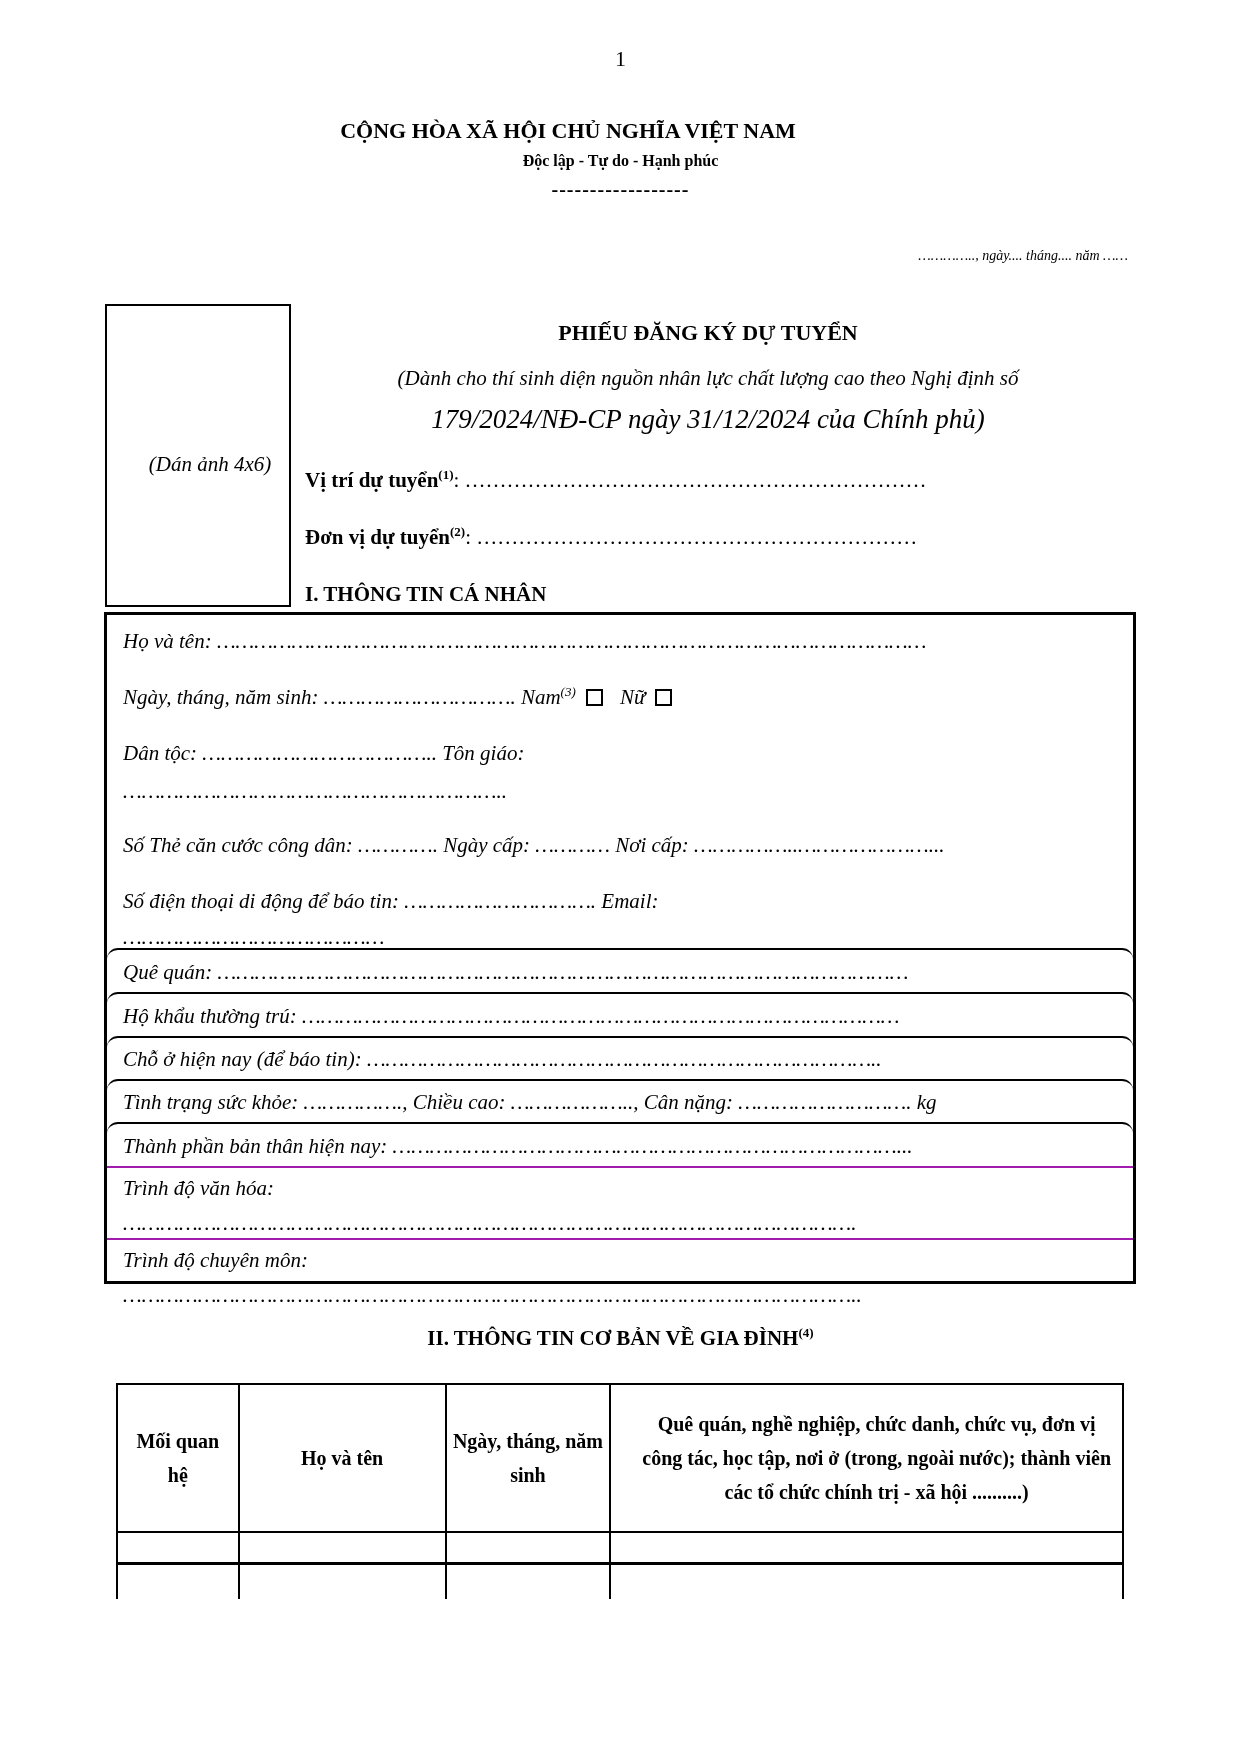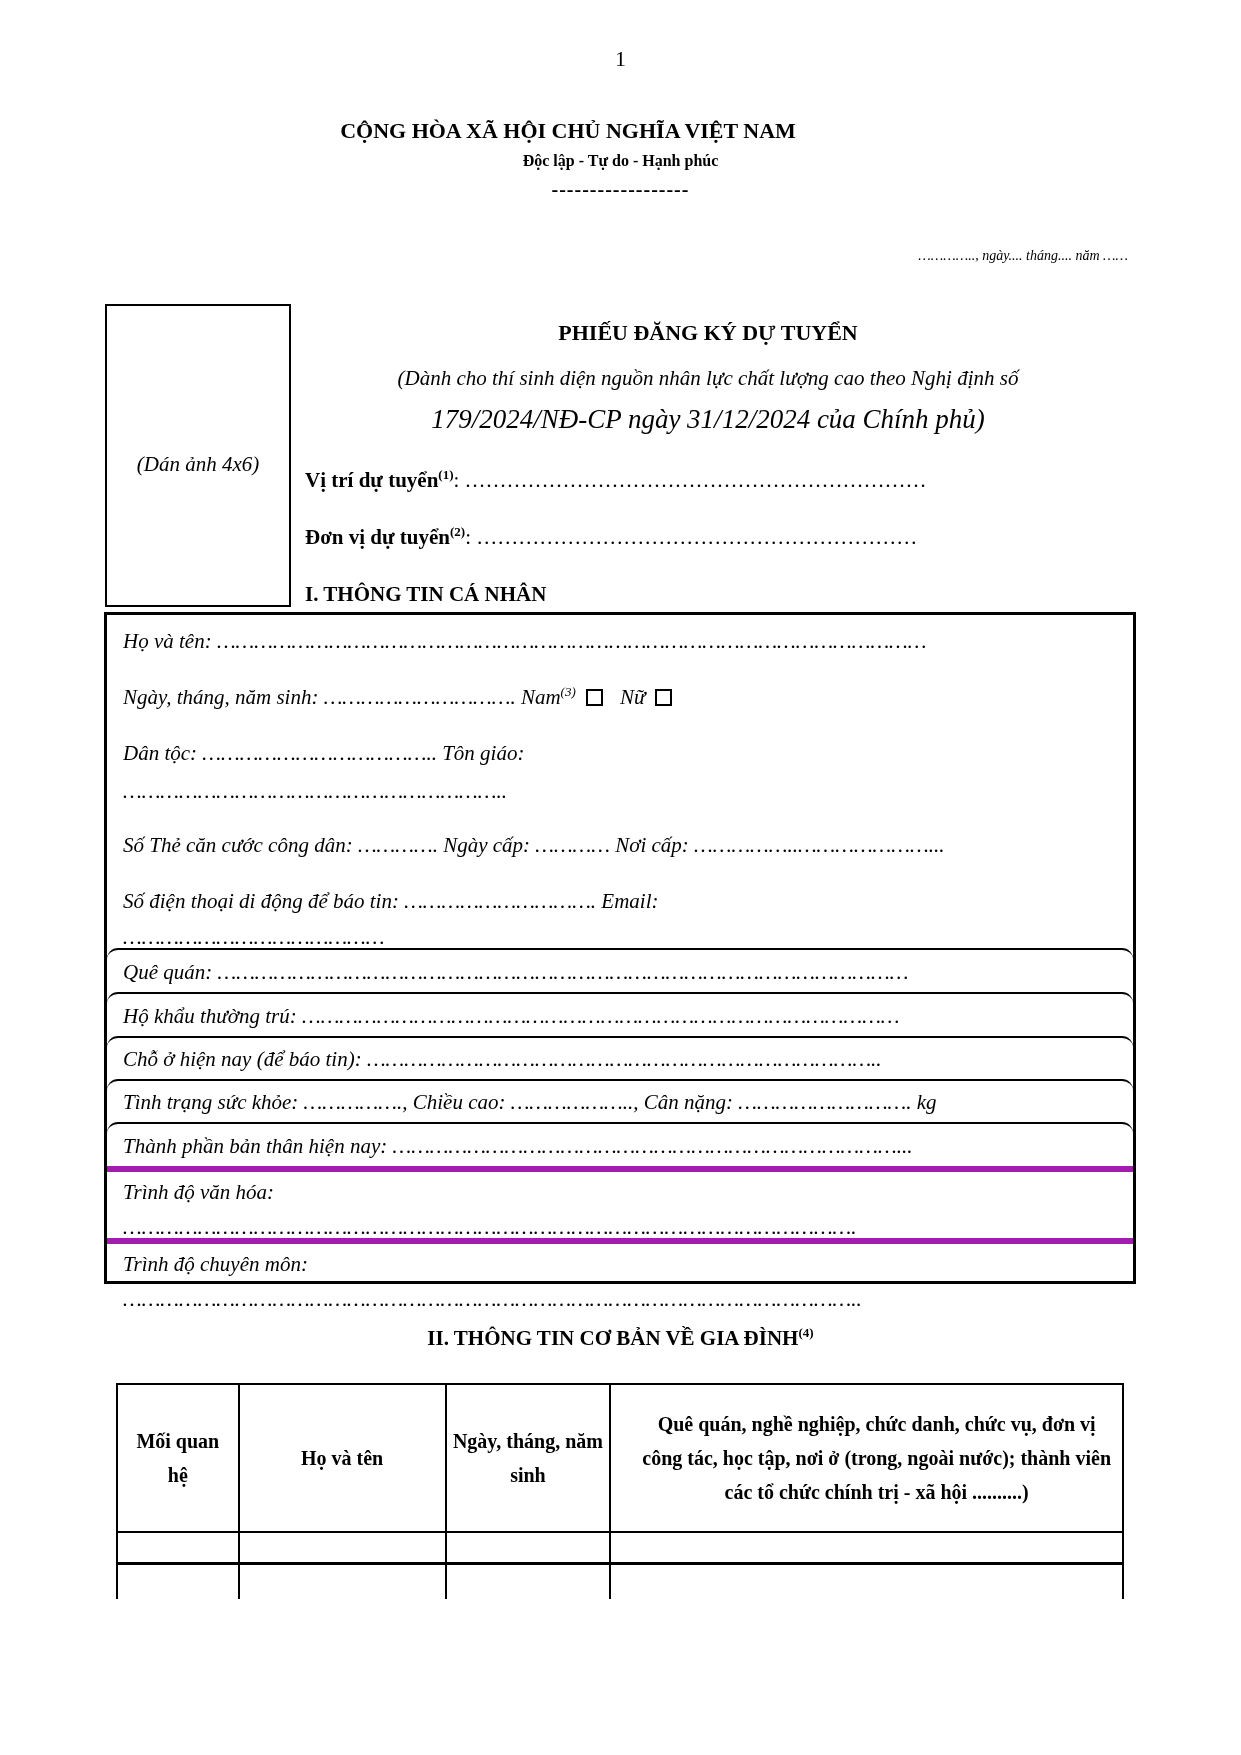--- a/index.html
+++ b/index.html
@@ -18,21 +18,21 @@
   }
   
   .main-table{
     position:absolute;left:104px;top:612px;width:1032px;height:672px;
     border:3px solid #000;box-sizing:border-box;font-size:21px;font-style:italic;
   }
   .mt-row{position:absolute;left:0;width:100%;box-sizing:border-box;
     border-top:2px solid #000;display:flex;align-items:flex-end;
     padding:0 10px 7px 16px;overflow:hidden;white-space:nowrap;border-radius:11px;}
   .mt-line{position:absolute;left:16px;right:10px;overflow:hidden;white-space:nowrap;}
-  .edu-row{position:absolute;left:0;width:100%;box-sizing:border-box;border-top:6px solid #a21caf;}
+  .edu-row{position:absolute;left:0;width:100%;box-sizing:border-box;border-top:2px solid #a21caf;}
   
   .family-table{
     position:absolute;left:116px;top:1383px;width:1008px;
     border:2px solid #000;border-bottom:none;box-sizing:border-box;font-size:20px;
   }
   .ft-row{display:flex;width:100%;box-sizing:border-box;}
   .ft-cell{box-sizing:border-box;border-right:2px solid #000;display:flex;
     align-items:center;justify-content:center;text-align:center;padding:2px 6px;}
   .ft-cell:last-child{border-right:none;margin-left:20px;}
   .ft-c1{width:124px;}
@@ -50,21 +50,21 @@
 
   <div class="abs center" style="left:0;top:46px;width:1241px;font-size:22px;">1</div>
 
   <div class="abs center b" style="left:0;top:118px;width:1136px;font-size:22px;text-align:center;">CỘNG HÒA XÃ HỘI CHỦ NGHĨA VIỆT NAM</div>
   <div class="abs center b" style="left:0;top:152px;width:1241px;font-size:16px;">Độc lập - Tự do - Hạnh phúc</div>
   <div class="abs center b" style="left:0;top:178px;width:1241px;font-size:20px;letter-spacing:1px;">------------------</div>
 
   <div class="abs i" style="left:600px;top:248px;width:528px;text-align:right;font-size:14px;">………….., ngày.... tháng.... năm ……</div>
 
   <div class="abs" style="left:105px;top:304px;width:186px;height:303px;border:2px solid #000;box-sizing:border-box;">
-    <div class="i center" style="position:absolute;left:0;top:146px;width:100%;font-size:21px;">(Dán ảnh 4x6)</div>
+    <div class="i center" style="position:absolute;left:0;top:146px;width:100%;font-size:21px;padding-left:12px;">(Dán ảnh 4x6)</div>
   </div>
 
   <div class="abs center b" style="left:291px;top:320px;width:834px;font-size:22px;">PHIẾU ĐĂNG KÝ DỰ TUYỂN</div>
   <div class="abs center i" style="left:291px;top:366px;width:834px;font-size:21px;">(Dành cho thí sinh diện nguồn nhân lực chất lượng cao theo Nghị định số</div>
   <div class="abs center i" style="left:291px;top:404px;width:834px;font-size:27px;">179/2024/NĐ-CP ngày 31/12/2024 của Chính phủ)</div>
 
   <div class="abs" style="left:305px;top:468px;width:820px;font-size:21px;white-space:nowrap;overflow:hidden;">
     <span class="b">Vị trí dự tuyển</span><sup class="b">(1)</sup><span>: …………………………………………………………</span>
   </div>
   <div class="abs" style="left:305px;top:525px;width:820px;font-size:21px;white-space:nowrap;overflow:hidden;">

